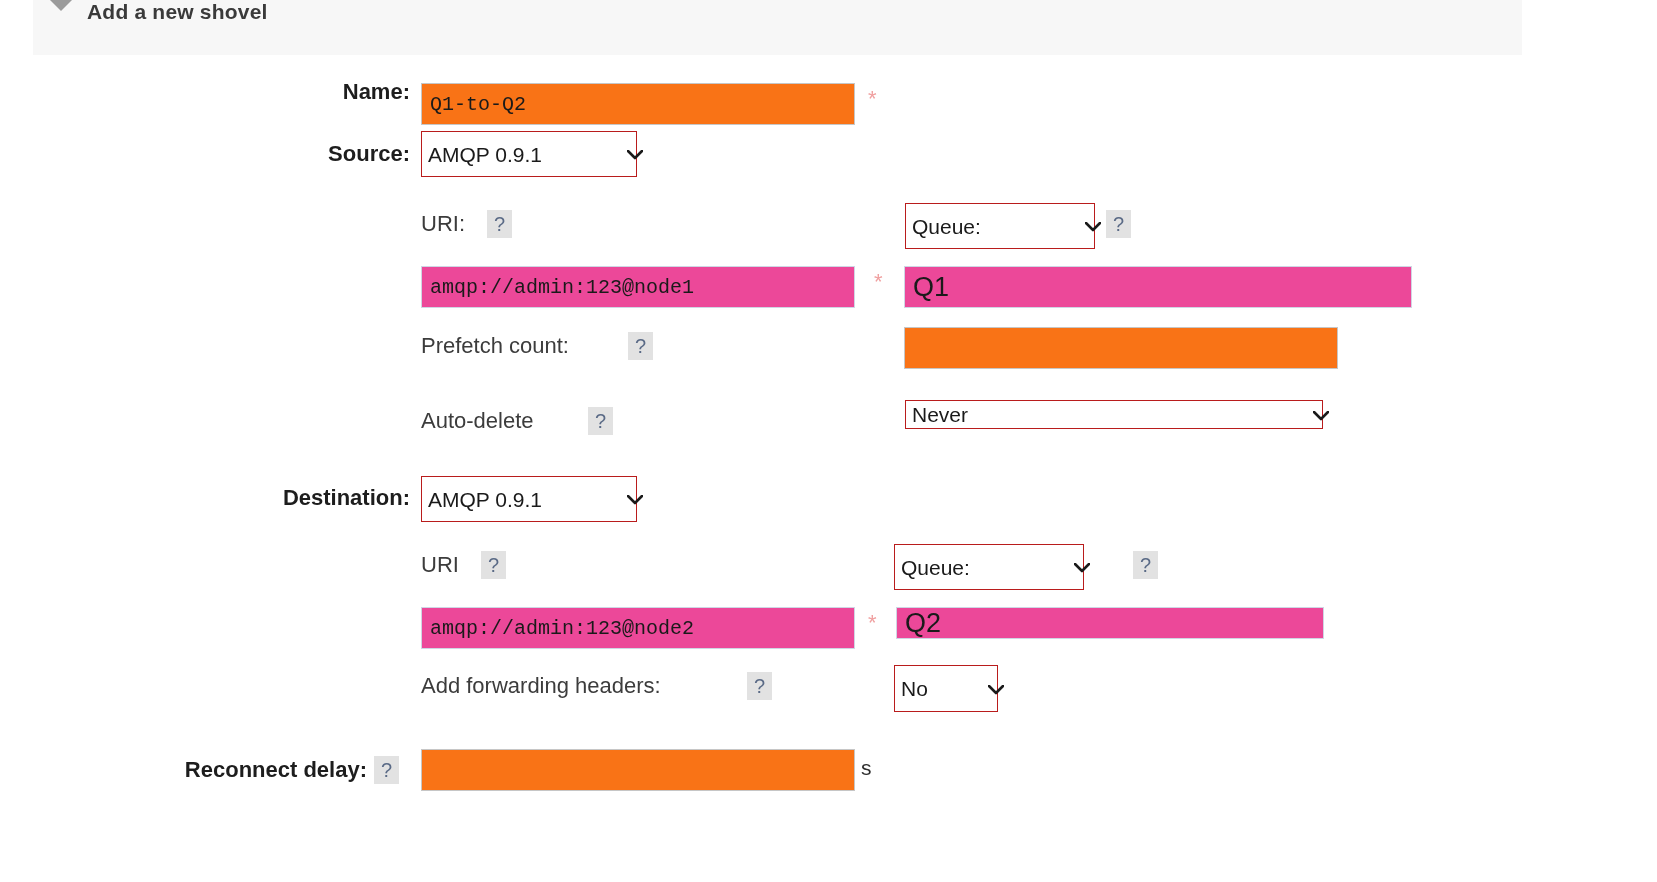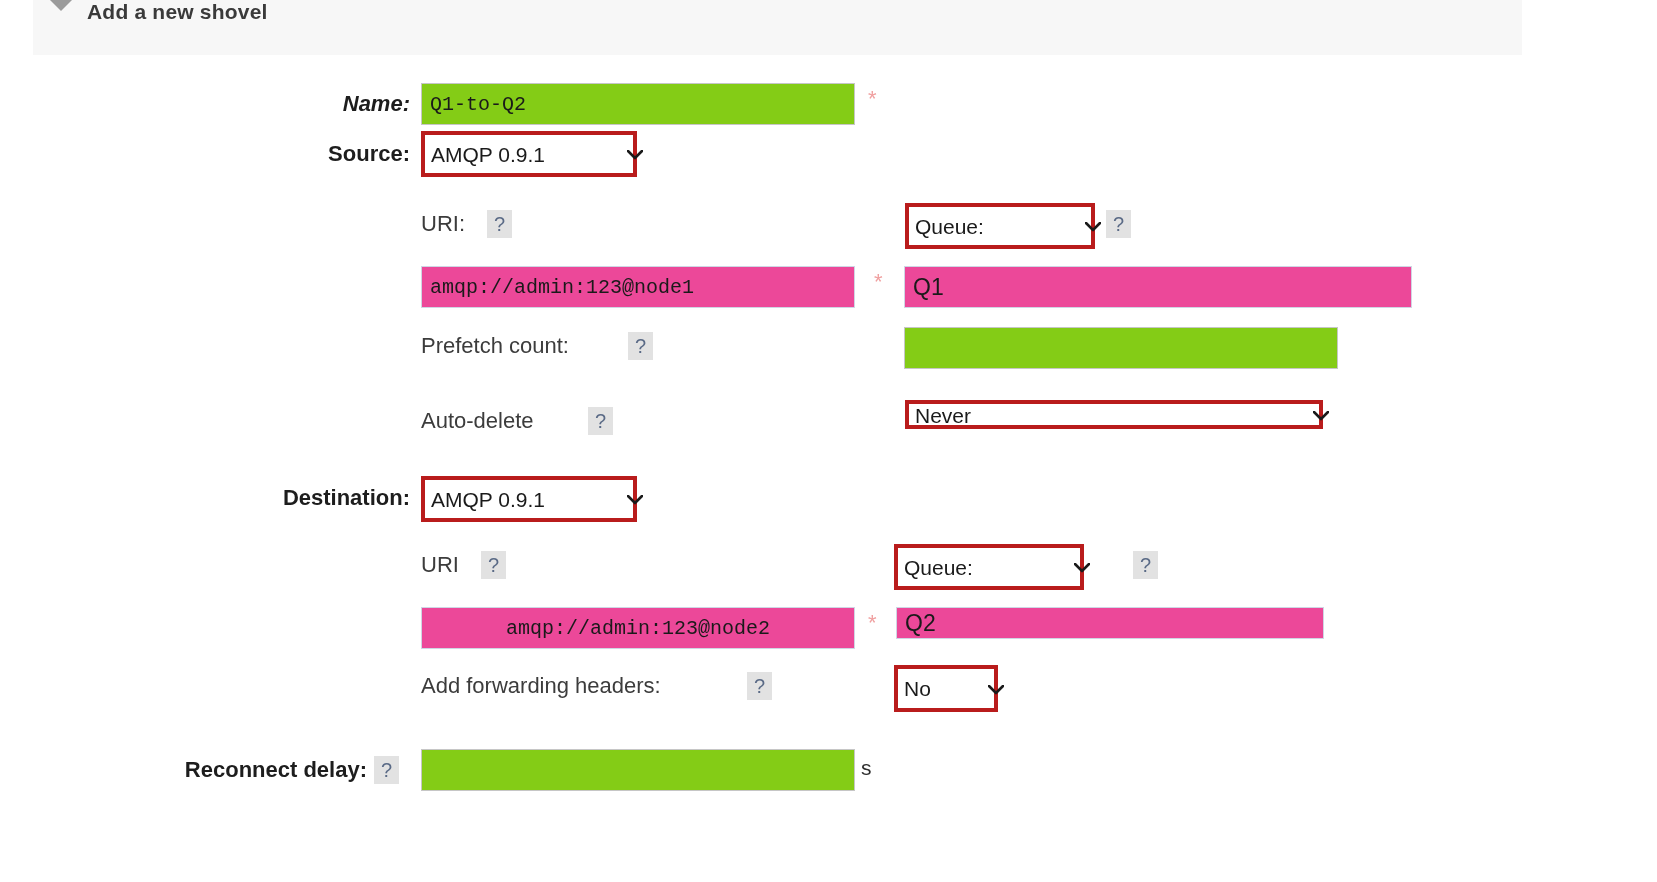--- a/index.html
+++ b/index.html
@@ -70,42 +70,42 @@
     right: 1247px;  
     text-align: right;
   }
 
   input.txt {
     position: absolute;
     box-sizing: border-box;
     font-family: "Liberation Mono", monospace;
     font-size: 20px;
     color: #1a1a1a;
-    background: #84cc16;
+    background: #f97316;
     border: 1px solid #c6c6c6;
     padding: 0 8px;
     outline: none;
   }
   input.txt.autofill {
     background: #ec4899;
     border: 1px solid #cfd6e4;
   }
   input.txt.sans {
     font-family: "Liberation Sans", sans-serif;
-    font-size: 23px;
+    font-size: 27px;
   }
 
   select.sel {
     position: absolute;
     box-sizing: border-box;
     font-family: "Liberation Sans", sans-serif;
     font-size: 21px;
     color: #1a1a1a;
     background: #ffffff;
-    border: 4px solid #b91c1c;
+    border: 1px solid #b91c1c;
     border-radius: 0;
     padding: 0 6px;
     outline: none;
     -webkit-appearance: none;
     -moz-appearance: none;
     appearance: none;
   }
   .selwrap {
     position: absolute;
     box-sizing: border-box;
@@ -159,21 +159,21 @@
 </head>
 <body>
 
 <div class="section-header">
   <span class="disclosure-triangle"></span>
   <span class="section-title">Add a new shovel</span>
 </div>
 
 <div class="form">
 
-  <div class="lbl lbl-right major" style="top:36px;font-style:italic;">Name:</div>
+  <div class="lbl lbl-right major" style="top:24px;">Name:</div>
   <input class="txt" type="text" style="left: 421px; top: 28px; width: 434px; height: 42px;" value="Q1-to-Q2">
   <span class="star" style="left:868px; top:33px;">*</span>
 
   <div class="lbl lbl-right major" style="top:86px;">Source:</div>
   <div class="selwrap" style="left:421px; top:76px; width:216px; height:46px;">
     <select class="sel">
       <option>AMQP 0.9.1</option>
     </select>
     <span class="caret">
       <svg width="16" height="10" viewBox="0 0 16 10">
@@ -238,21 +238,21 @@
       <option>Queue:</option>
     </select>
     <span class="caret">
       <svg width="16" height="10" viewBox="0 0 16 10">
           <path d="M1 1 L8 8 L15 1" stroke="#1a1a1a" stroke-width="2.6" fill="none" stroke-linecap="round" stroke-linejoin="round"></path>
         </svg>
     </span>
   </div>
   <span class="help" style="left:1133px; top:496px;">?</span>
 
-  <input class="txt autofill" type="text" style="left: 421px; top: 552px; width: 434px; height: 42px; text-align: center;" value="amqp://admin:123@node2">
+  <input class="txt autofill" type="text" style="left: 421px; top: 552px; width: 434px; height: 42px;" value="amqp://admin:123@node2">
   <span class="star" style="left:868px; top:557px;">*</span>
   <input class="txt autofill sans" type="text" style="left: 896px; top: 552px; width: 428px; height: 32px;" value="Q2">
 
   <div class="lbl sub" style="left:421px; top:618px;">Add forwarding headers:</div>
   <span class="help" style="left:747px; top:617px;">?</span>
   <div class="selwrap" style="left:894px; top:610px; width:104px; height:47px;">
     <select class="sel">
       <option>No</option>
     </select>
     <span class="caret">

